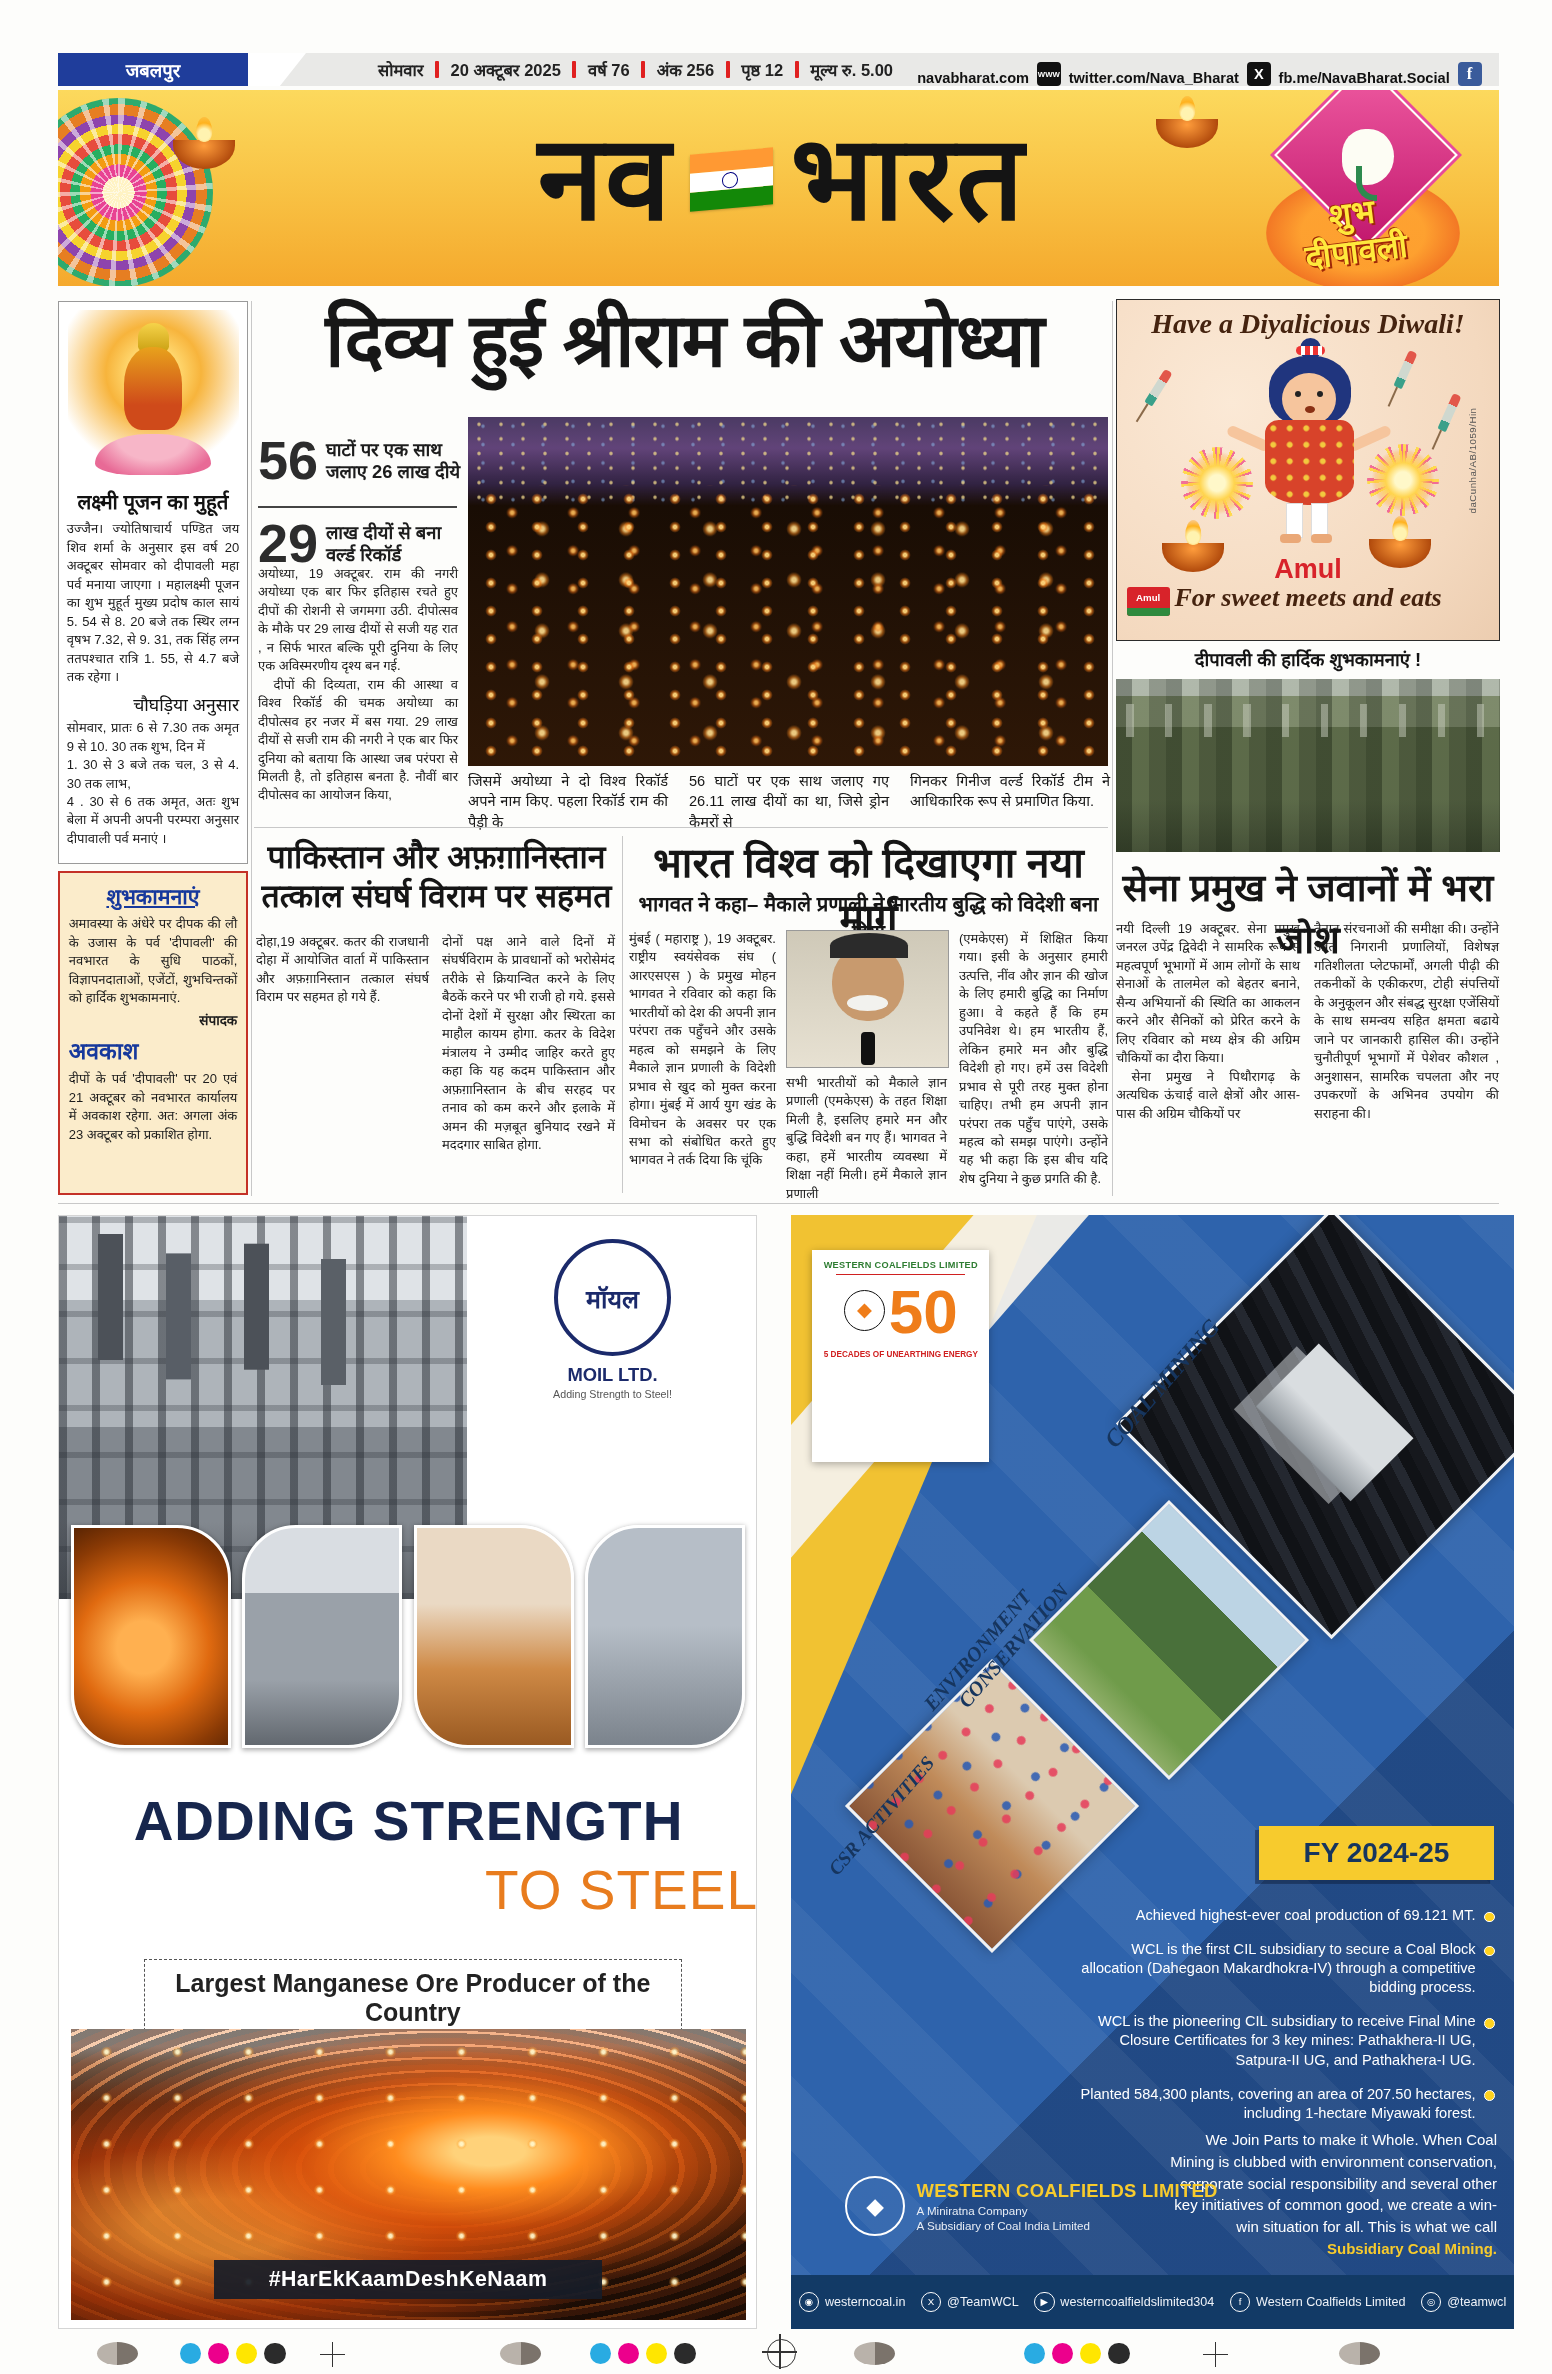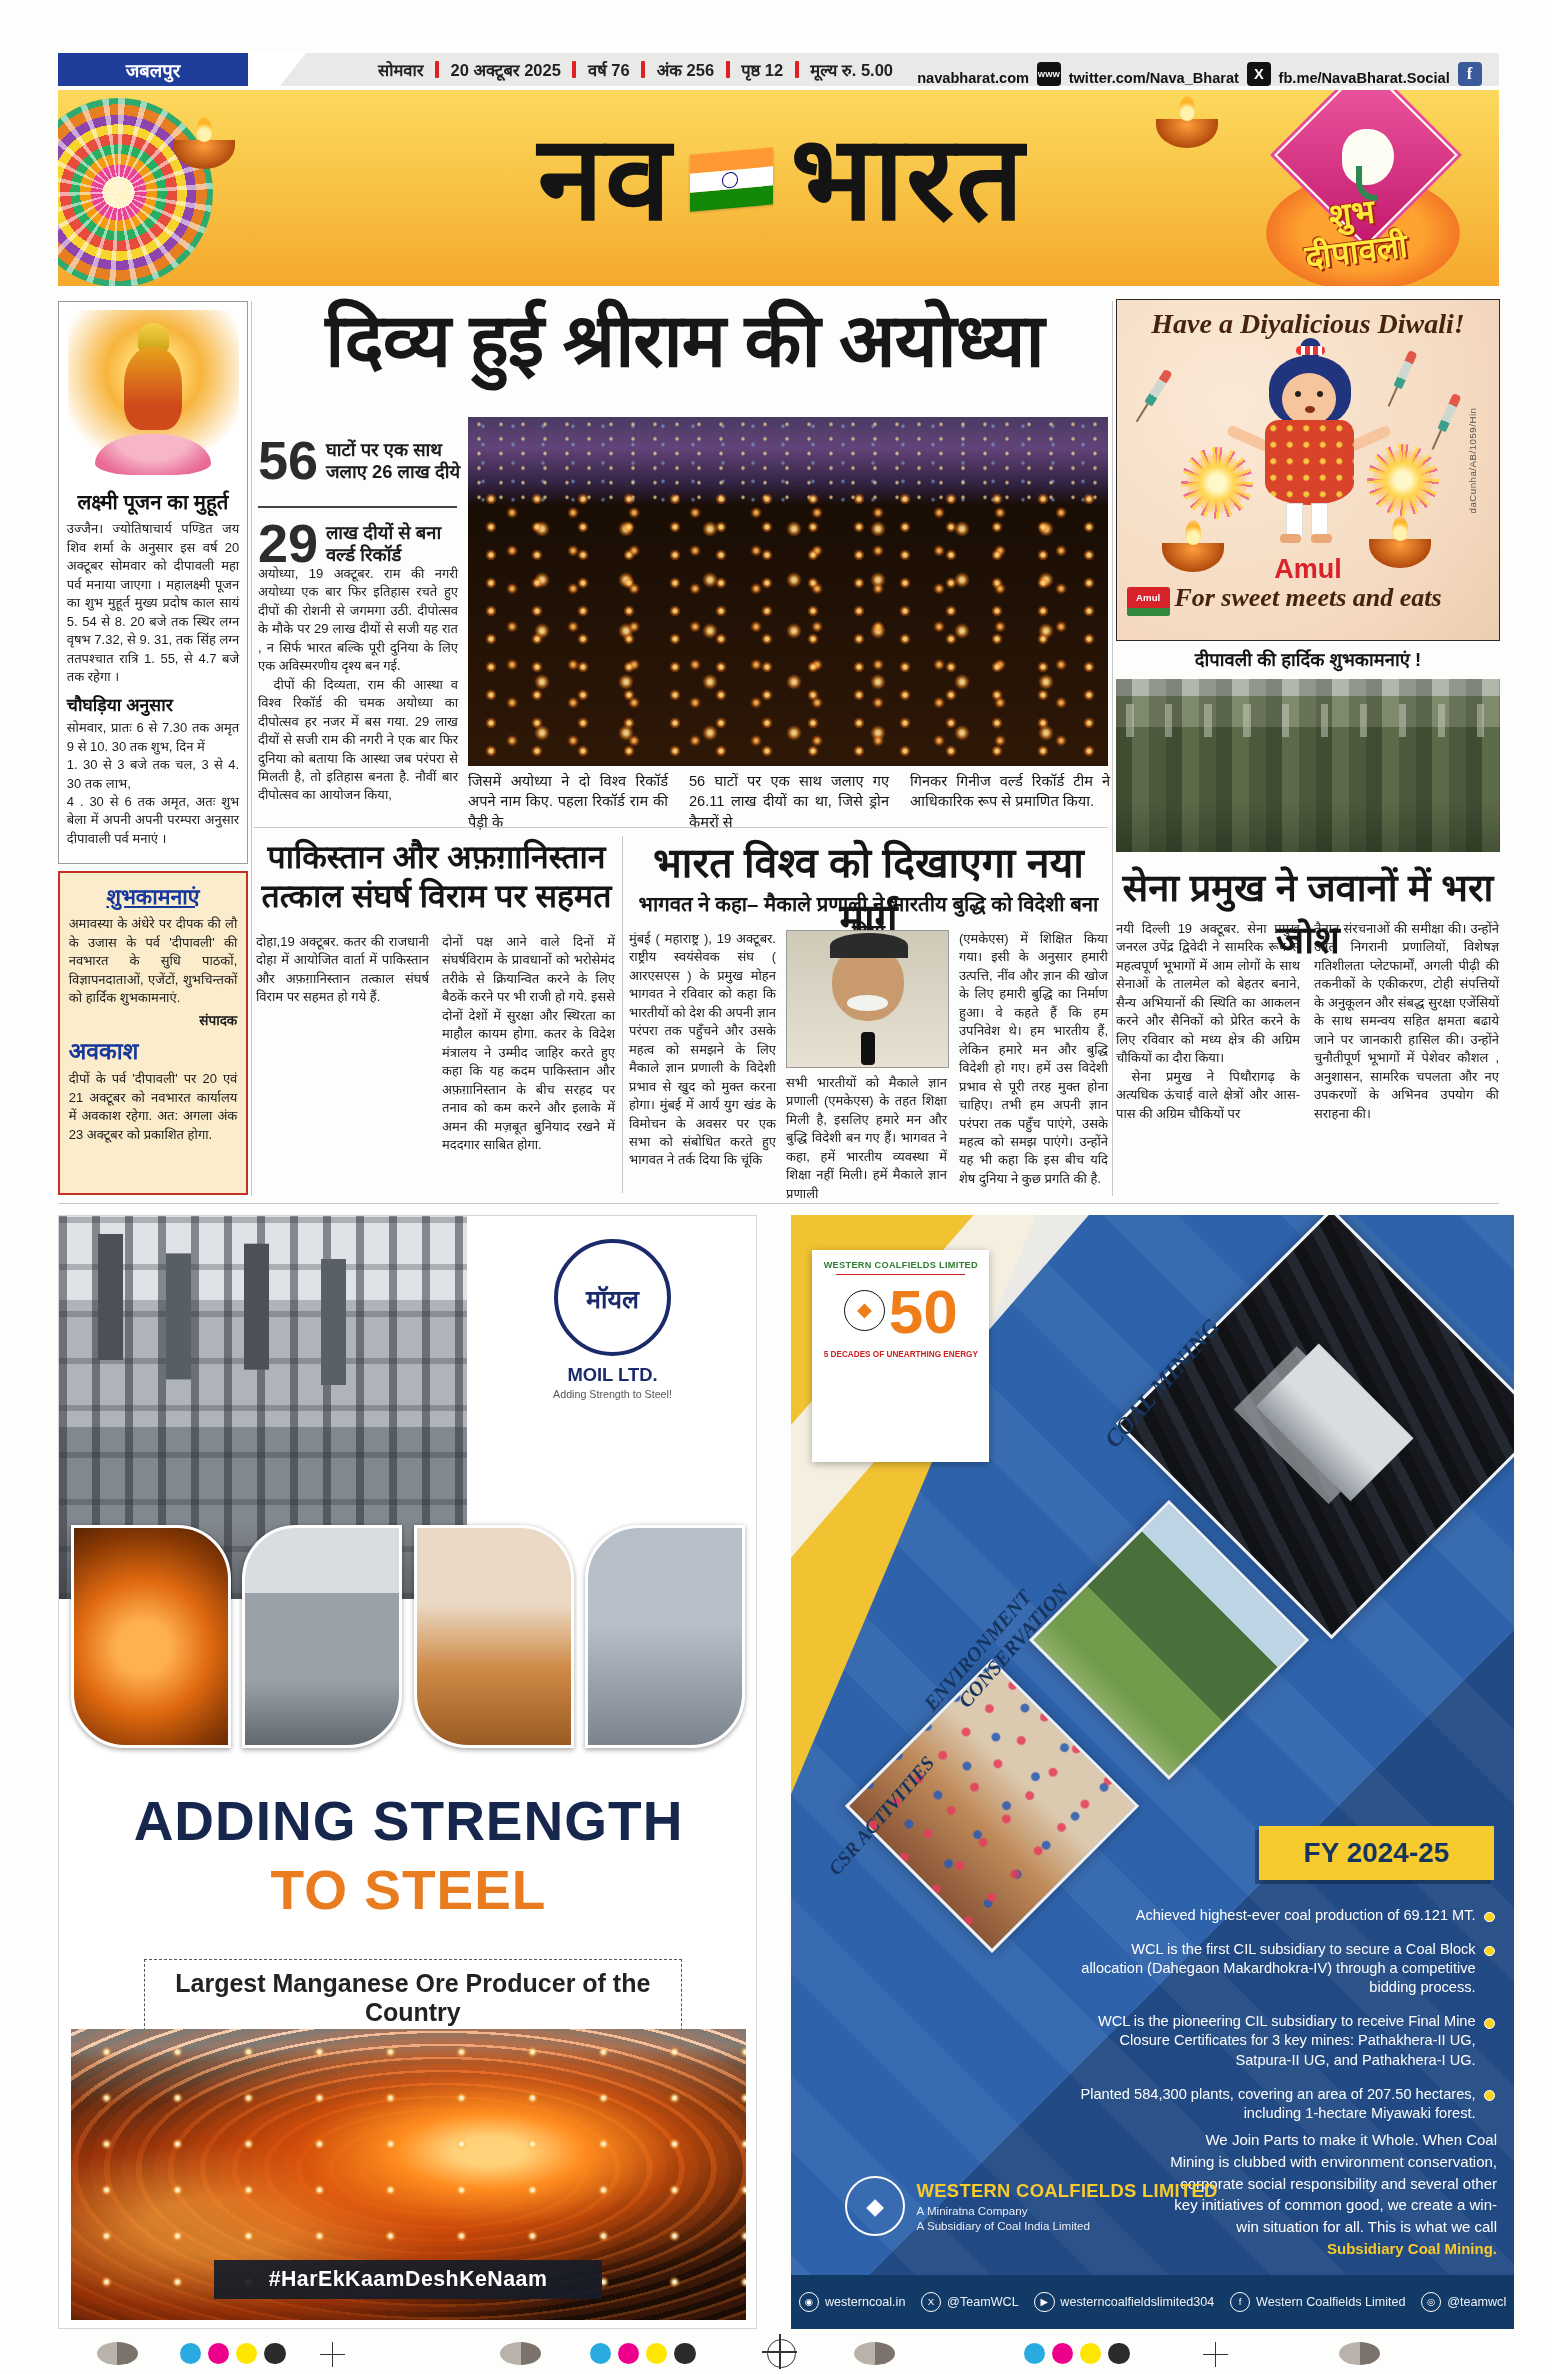--- a/index.html
+++ b/index.html
@@ -56,21 +56,21 @@
   .lakshmi{width:171px;height:173px;margin:1.9px auto 3.9px;position:relative;
            background:radial-gradient(circle at 50% 36%,#ffd76e 0 18%,#f7b43c 34%,#fff 70%)}
   .lk-body{position:absolute;left:56px;top:37px;width:58px;height:83px;border-radius:45% 45% 30% 30%;
            background:linear-gradient(180deg,#e8a21c,#cf4a1a 70%)}
   .lk-crown{position:absolute;left:70px;top:13.6px;width:31px;height:29px;border-radius:50% 50% 20% 20%;
            background:linear-gradient(180deg,#f6d34a,#caa012)}
   .lk-lotus{position:absolute;left:27px;bottom:7.8px;width:116px;height:41px;border-radius:50% 50% 40% 40%/80% 80% 30% 30%;
            background:radial-gradient(ellipse at 50% 0%,#f7b6c8 0 45%,#e86a96 80%)}
   .muh-head{font-size:20.4px;font-weight:900;text-align:center;color:#111;margin:1.9px 0 5.8px}
   .smalltxt{font-size:13px;line-height:1.42;text-align:justify;color:#1c1c1c}
-  .muh-sub{font-size:17.5px;font-weight:700;text-align:left;margin:5.8px 0 2.9px;color:#111}
+  .muh-sub{font-size:17.5px;font-weight:400;text-align:right;margin:5.8px 0 2.9px;color:#111}
   .wish-box{left:58px;top:871px;width:190px;height:324px;background:#fbeccb;border:2.9px solid #c43127;box-sizing:border-box;padding:5.8px 8.7px}
   .wish-head{font-size:21.3px;font-weight:900;color:#16389c;text-align:center;text-decoration:underline;margin:1.9px 0 5.8px}
   .editor{font-size:13.6px;font-weight:bold;text-align:right;margin-top:1.9px}
   .avkash-head{font-size:23px;font-weight:900;color:#16389c;text-align:left;margin:5.8px 0 3.9px}
   
   .lead-hl{left:260px;top:287px;width:849px;text-align:center;font-size:74px;font-weight:900;color:#171717;letter-spacing:-1px}
   .stat{left:258px;width:206px}
   .stat-num{font-size:54px;font-weight:700;color:#2c2c2c;float:left;line-height:.95;margin-right:7.8px}
   .stat-txt{font-size:18.4px;font-weight:900;color:#1d1d1d;line-height:1.18;padding-top:3.9px}
   .stat-div{left:258px;top:506px;width:199px;height:1.9px;background:#444}
@@ -156,21 +156,21 @@
   .moil-ltd{font-size:18.4px;font-weight:900;color:#1b2a6b;margin-top:7.8px}
   .moil-tag{font-size:10.7px;color:#555;margin-top:1.9px}
   .tiles{position:absolute;left:11.6px;top:309px;width:675px;height:225px;display:flex;gap:11.6px}
   .tile{width:160px;height:223px;border:3.9px solid #fff;box-sizing:border-box;box-shadow:0 1.9px 5.8px rgba(0,0,0,.35)}
   .tile.r1{border-radius:0 54px 0 54px}.tile.r2{border-radius:54px 0 54px 0}
   .t1{background:radial-gradient(circle at 45% 55%,#ffb050 0 18%,#e06a10 45%,#8a3a05 75%,#4a1e03)}
   .t2{background:linear-gradient(180deg,#d9dde2 0 30%,#9aa1a9 30% 70%,#62686f);position:relative}
   .t3{background:linear-gradient(180deg,#ead9c4 0 35%,#cf8a46 65%,#9a5a22)}
   .t4{background:linear-gradient(180deg,#b6bec7 0 45%,#7b838c 100%)}
   .moil-l1{position:absolute;left:0;top:573px;width:699px;text-align:center;font-size:55px;font-weight:900;color:#17264d;letter-spacing:1px}
-  .moil-l2{position:absolute;left:0;top:642px;width:699px;text-align:center;font-size:55px;font-weight:700;color:#e87c1e;letter-spacing:1px}
+  .moil-l2{position:absolute;left:0;top:642px;width:699px;text-align:right;font-size:55px;font-weight:400;color:#e87c1e;letter-spacing:1px}
   .moil-box{position:absolute;left:85px;top:743px;width:524px;border:1.9px dashed #555;padding:8.7px 5.8px;
      text-align:center;font-size:25px;font-weight:900;color:#222}
   .mine{position:absolute;left:11.6px;top:813px;width:675px;height:291px;overflow:hidden;
      background:
        radial-gradient(ellipse at 62% 42%,#ffd27a 0 6%,#ff8c1e 16%,rgba(240,90,10,.65) 32%,transparent 58%),
        radial-gradient(ellipse at 22% 68%,rgba(255,150,50,.8) 0 10%,rgba(190,60,8,.7) 30%,transparent 55%),
        repeating-radial-gradient(ellipse at 55% 48%,rgba(20,8,2,.5) 0 12.6px,rgba(255,120,30,.28) 12.6px 18.4px,rgba(70,26,8,.55) 18.4px 32px),
        linear-gradient(180deg,#f2ece4 0 6%,#c9a285 12%,#7a4526 26%,#3a1c0c 62%,#200f06 100%)}
   .mine::after{content:"";position:absolute;inset:0;
      background-image:radial-gradient(circle,rgba(255,245,200,.95) 1.5px,rgba(255,170,60,.4) 3.9px,transparent 5.8px);

